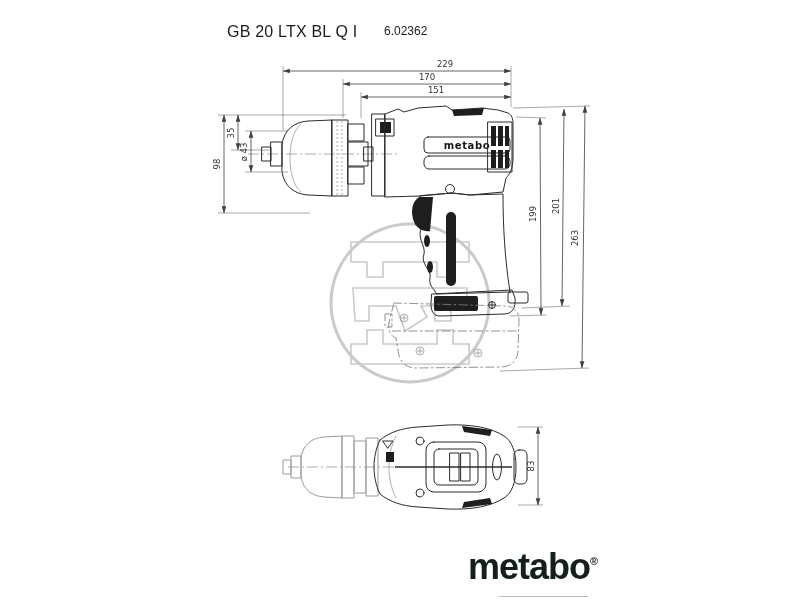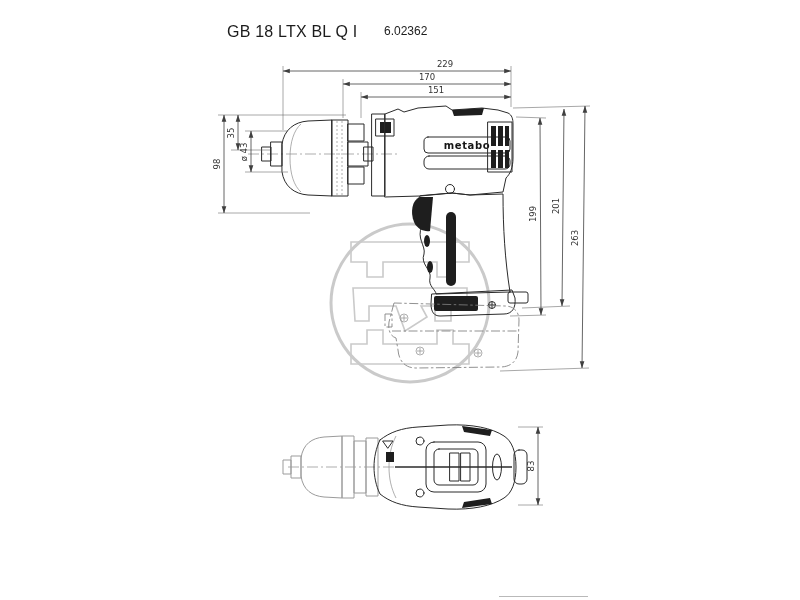--- a/index.html
+++ b/index.html
@@ -34,21 +34,21 @@
     font-size:36px;font-weight:bold;letter-spacing:-1px;line-height:1;white-space:nowrap;
   }
   .brand-logo sup{font-size:11px;vertical-align:14px;letter-spacing:0;}
   .logo-underline{position:absolute;left:499px;top:596px;width:89px;height:1px;background:#b9b9b9;}
 </style>
 </head>
 <body>
 
 <div class="stage">
 
-  <div class="model-title">GB 18 LTX BL Q I</div>
+  <div class="model-title">GB 20 LTX BL Q I</div>
   <div class="order-no">6.02362</div>
 
   <svg class="drawing-svg" width="800" height="600" viewBox="0 0 800 600">
     <defs>
       <marker id="arr" viewBox="0 0 10 10" refX="9.5" refY="5" markerWidth="9" markerHeight="9" orient="auto-start-reverse">
         <path d="M0,1.8 L10,5 L0,8.2 Z" fill="#3f3f3f"></path>
       </marker>
     </defs>
 
     <g>
@@ -237,15 +237,16 @@
         <text class="dimtext" transform="translate(578,238) rotate(-90)">263</text>
       </g>
 
       <g>
         <line class="dim" x1="538" y1="427" x2="538" y2="505" marker-start="url(#arr)" marker-end="url(#arr)"></line>
         <text class="dimtext" transform="translate(534,466) rotate(-90)">83</text>
       </g>
     </g>
   </svg>
 
+  <div class="brand-logo"><span>metabo</span><sup>®</sup></div>
   <div class="logo-underline"></div>
 
 </div>
 
 </body></html>

